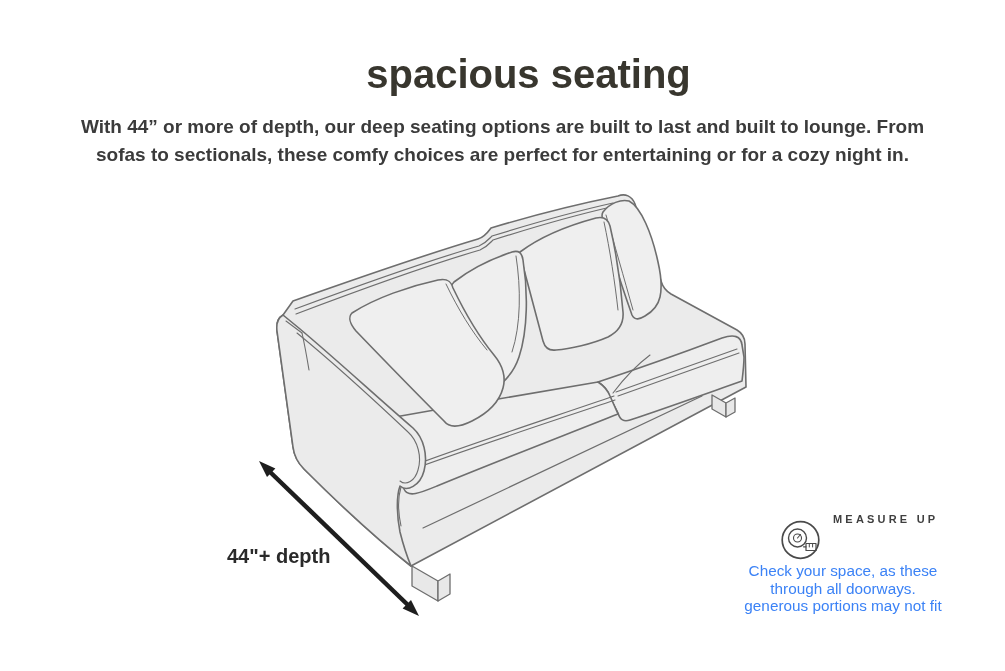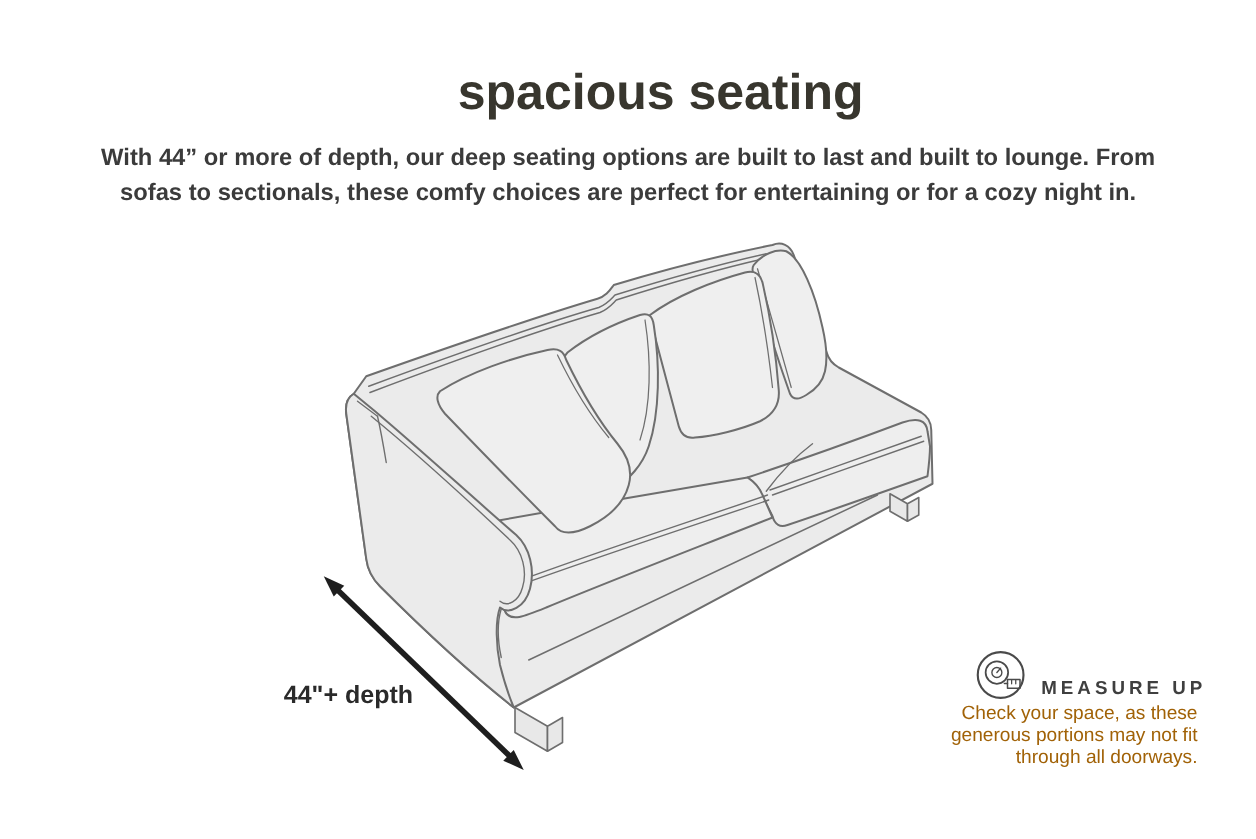--- a/index.html
+++ b/index.html
@@ -15,26 +15,26 @@
     position:absolute;top:113px;left:0;width:100%;text-align:center;
     font-size:19px;line-height:28px;color:#3b3b3b;font-weight:bold;
   }
   .intro div{white-space:nowrap;}
   .svg-layer{position:absolute;left:0;top:0;}
   .depth-label{
     position:absolute;left:227px;top:545px;font-size:20px;font-weight:bold;
     color:#2a2a2a;white-space:nowrap;
   }
   .mu-heading{
-    position:absolute;left:833px;top:542px;font-size:15px;font-weight:bold;
+    position:absolute;left:833px;top:513px;font-size:11px;font-weight:bold;
     letter-spacing:3.2px;color:#3f3f3f;white-space:nowrap;
   }
   .mu-note{
-    position:absolute;right:47px;top:562px;width:230px;text-align:right;
-    font-size:15.3px;line-height:17.5px;color:#a16207;
+    position:absolute;right:47px;top:562px;width:230px;text-align:center;
+    font-size:15.3px;line-height:17.5px;color:#3b82f6;
   }
 </style>
 </head>
 <body>
 
 <div class="canvas">
 
   <div class="title">spacious seating</div>
 
   <div class="intro">
@@ -180,17 +180,17 @@
       <line x1="803.5" y1="546.8" x2="806" y2="546.8" stroke-width="1.2"></line>
     </g>
   </svg>
 
   <div class="depth-label">44"+ depth</div>
 
   <div class="mu-heading">MEASURE UP</div>
 
   <div class="mu-note">
     <div>Check your space, as these</div>
+    <div>through all doorways.</div>
     <div>generous portions may not fit</div>
-    <div>through all doorways.</div>
   </div>
 
 </div>
 
 </body></html>

